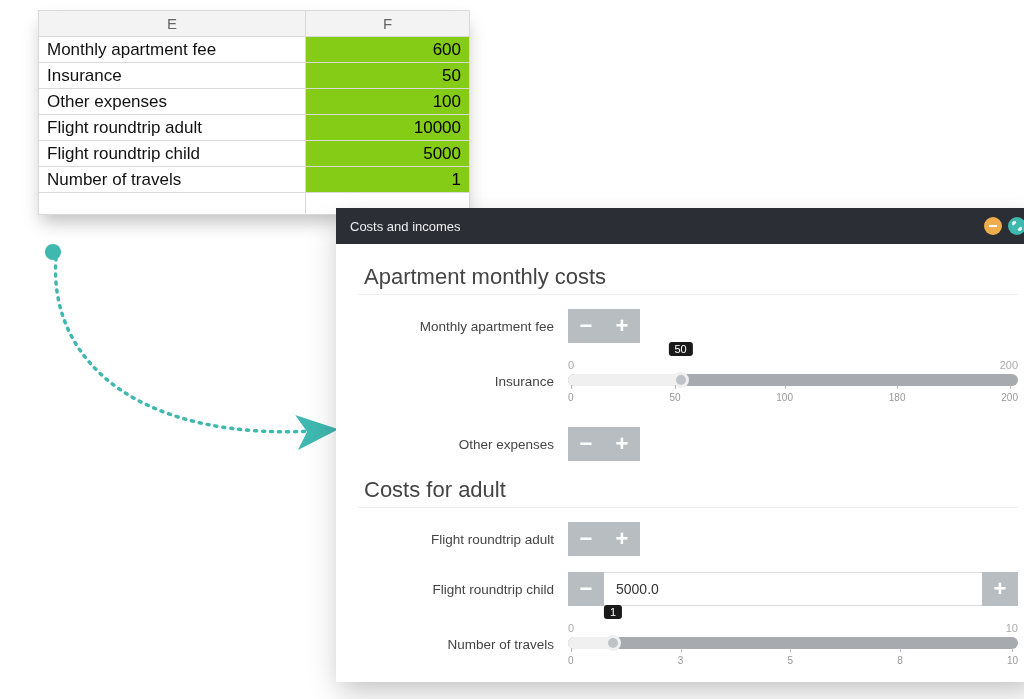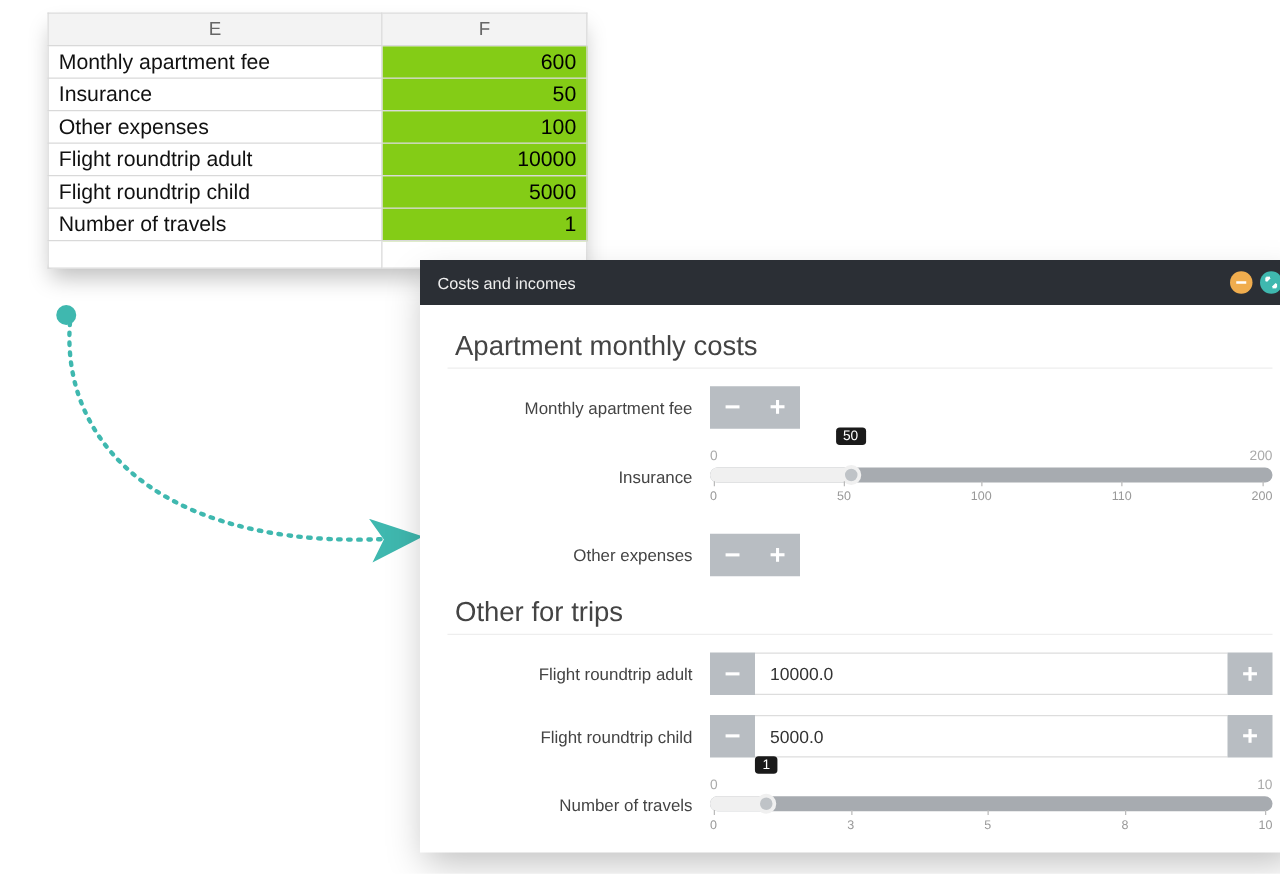--- a/index.html
+++ b/index.html
@@ -247,43 +247,42 @@
             <span class="slider-badge" style="left:25%">50</span>
           </div>
           <div class="slider-track">
             <div class="slider-fill" style="width:25%"></div>
             <div class="slider-thumb" style="left:25%"></div>
           </div>
           <div class="slider-ticks">
             <span>0</span>
             <span>50</span>
             <span>100</span>
-            <span>110</span>
+            <span>180</span>
             <span>200</span>
           </div>
         </div>
       </div>
     </div>
 
     <div class="row">
       <div class="row-label">Other expenses</div>
       <div class="row-control">
         <div class="spin-btn">−</div>
         <div class="spin-btn">+</div>
       </div>
     </div>
 
-    <div class="section-title">Other for trips</div>
+    <div class="section-title">Costs for adult</div>
     <hr class="section-rule">
 
     <div class="row">
       <div class="row-label">Flight roundtrip adult</div>
       <div class="row-control">
         <div class="spin-btn">−</div>
-        <input class="spin-input" value="10000.0" style="">
         <div class="spin-btn">+</div>
       </div>
     </div>
 
     <div class="row">
       <div class="row-label">Flight roundtrip child</div>
       <div class="row-control">
         <div class="spin-btn">−</div>
         <input class="spin-input" value="5000.0" style="">
         <div class="spin-btn">+</div>

